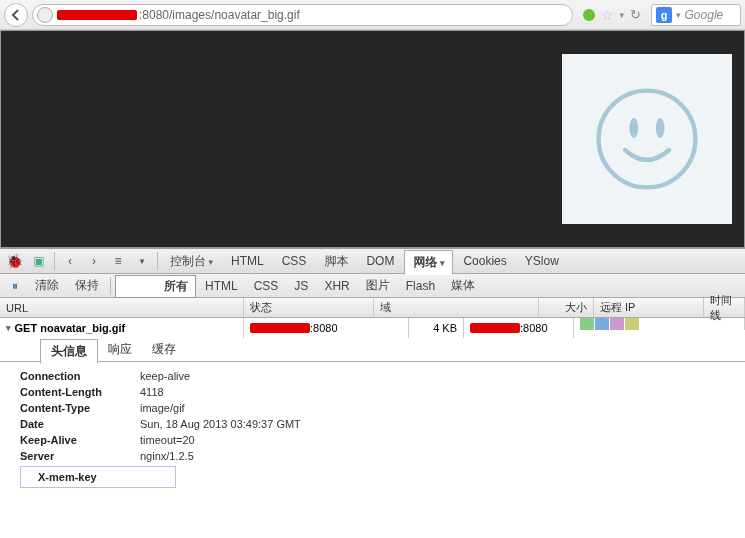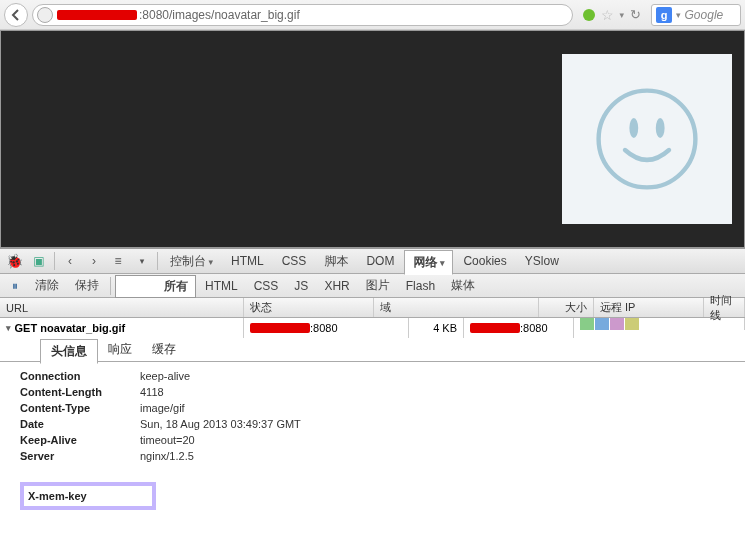--- a/index.html
+++ b/index.html
@@ -58,21 +58,21 @@
 .subtab { padding: 3px 10px; font-size: 12px; cursor: pointer; color: #333; }
 .subtab.active { border: 1px solid #aaa; border-bottom: 1px solid #fff; background: #fff; font-weight: bold; position: relative; top: 1px; }
 
 
 .hpanel { padding: 6px 20px; background: #fff; height: 170px; }
 .htitle { font-weight: bold; font-size: 12px; margin: 4px 4px 6px; }
 .hraw { color: #999; font-size: 11px; margin-left: 160px; display: inline; }
 .hrow { display: flex; font-size: 11px; font-family: "Lucida Console", Monaco, monospace; line-height: 16px; }
 .hname { width: 120px; text-align: left; font-weight: bold; color: #222; padding-right: 6px; }
 .hval { color: #333; }
-.highlight-box { border: 4px solid #c4b5fd; padding: 2px 4px; margin-top: 18px; width: fit-content; }
+.highlight-box { border: 1px solid #c4b5fd; padding: 2px 17px; margin-top: 2px; width: fit-content; }
 .highlight-box .hrow { font-weight: bold; }
 </style>
 </head>
 <body>
 
 <div class="browser-bar">
   <div class="back-btn">
     <svg width="12" height="12" viewBox="0 0 12 12">
         <path d="M8 1 L3 6 L8 11" stroke="#555" stroke-width="2" fill="none"></path>
       </svg>

